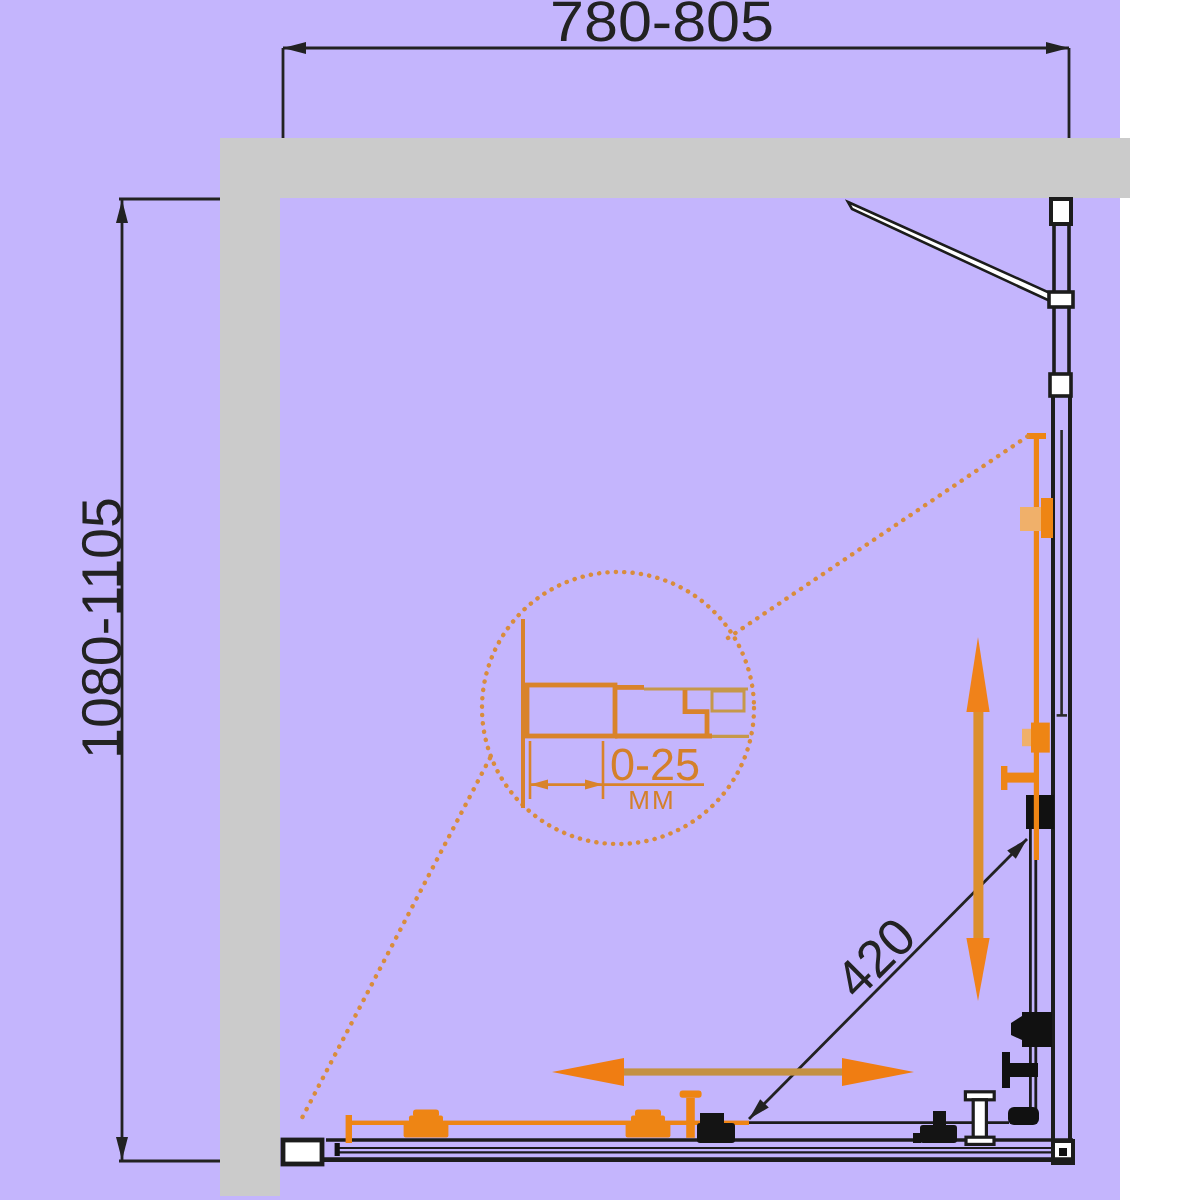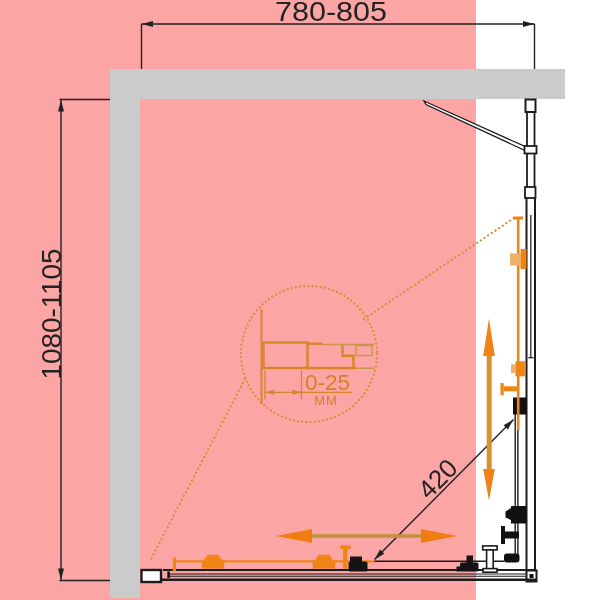--- a/index.html
+++ b/index.html
@@ -1,16 +1,16 @@
 <!DOCTYPE html>
 <html><head>
 <meta charset="utf-8">
 <style>
   html,body{margin:0;padding:0;background:#ffffff;}
-  #page{width:476px;height:600px;position:relative;background:#fca5a5;
+  #page{width:560px;height:600px;position:relative;background:#c4b5fd;
         font-family:"Liberation Sans", sans-serif;}
   svg{position:absolute;left:0;top:0;}
   text{font-family:"Liberation Sans", sans-serif;}
 </style>
 </head>
 <body>
 <div id="page">
 <svg width="600" height="600" viewBox="0 0 600 600">
 
 <rect x="110" y="69" width="455" height="30" fill="#cbcbcb"></rect>

